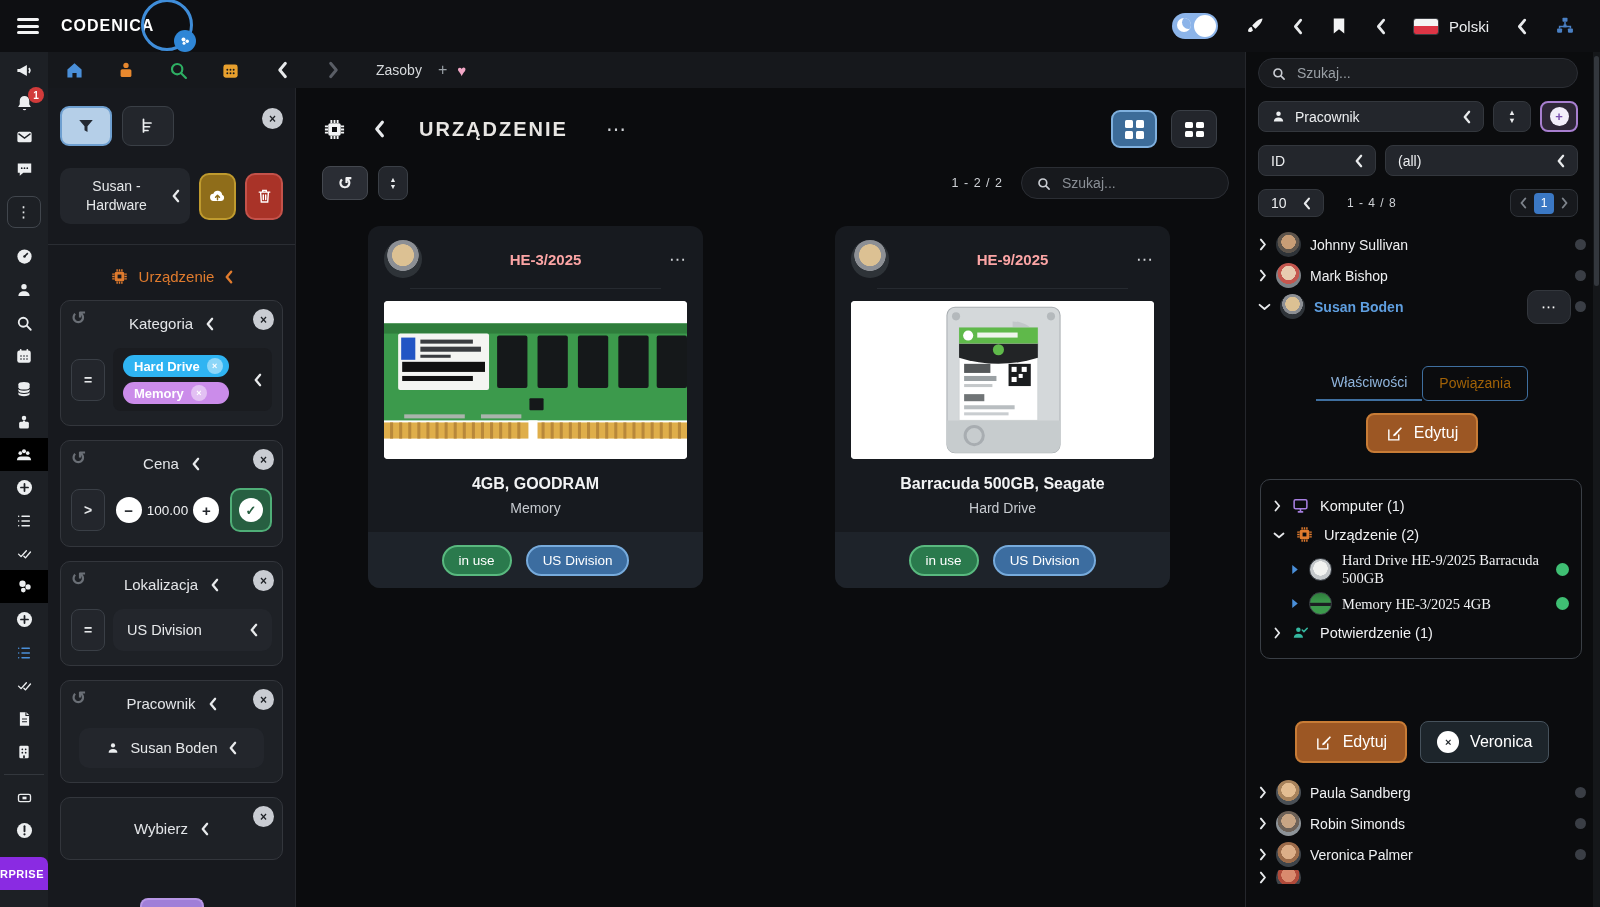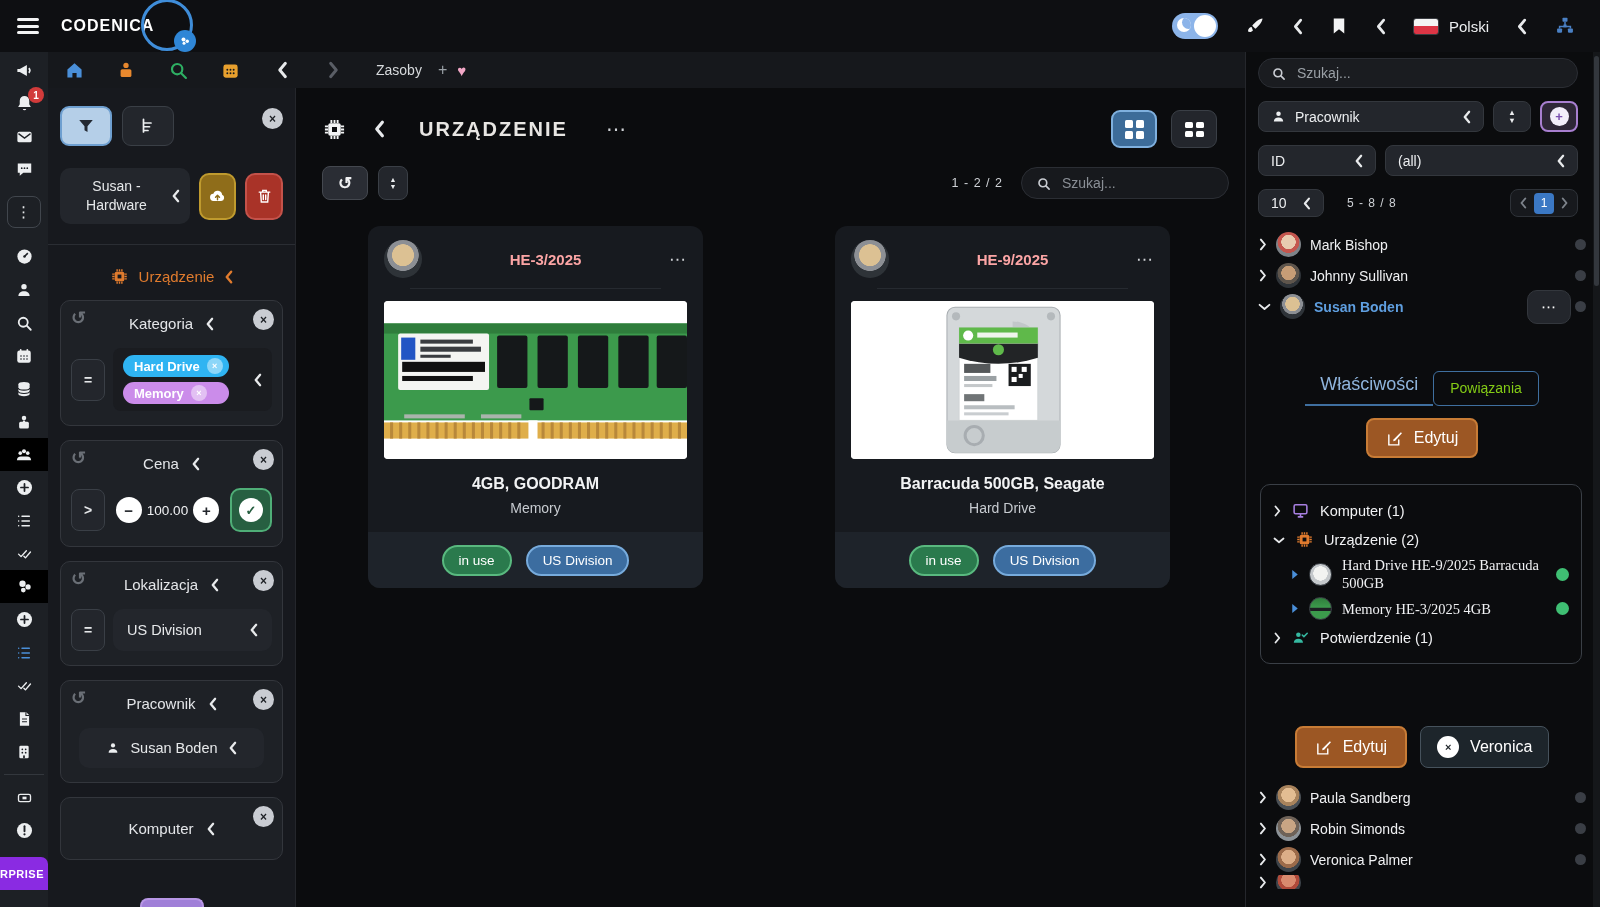--- a/index.html
+++ b/index.html
@@ -136,22 +136,22 @@
   .pager .chev{color:#7d838b;}
   .page-cur{width:20px;height:21px;border-radius:4px;background:#3b78c4;color:#fff;font-size:12px;display:flex;align-items:center;justify-content:center;}
   .emp{display:flex;align-items:center;gap:9px;height:31px;margin-top:0;color:#f0f1f3;font-size:14px;cursor:pointer;position:relative;}
   .emplist{margin-top:12px;}
   .emp .avatar{width:25px;height:25px;}
   .emp .dot{margin-left:auto;width:11px;height:11px;border-radius:50%;background:#3a3e45;}
   .emp.sel .name{color:#5f9fe0;font-weight:bold;}
   .emp .kebtn{margin-left:auto;width:44px;height:34px;border-radius:10px;background:#23262c;border:1px solid #33373d;color:#fff;font-size:15px;letter-spacing:1px;display:flex;align-items:center;justify-content:center;cursor:pointer;}
   .emp .dot2{width:11px;height:11px;border-radius:50%;background:#3a3e45;margin-left:-5px;}
   .sb-tabs{display:flex;justify-content:center;margin-top:44px;align-items:flex-end;}
-  .tab-a{color:#8fb4dc;font-size:18px;padding:8px 15px 9px 15px;border-bottom:2px solid #3f6f9f;cursor:pointer;}
-  .tab-b{color:#84cc16;font-size:14px;padding:8px 16px 9px 16px;border:1.5px solid #3f6f9f;border-radius:6px;cursor:pointer;}
+  .tab-a{color:#8fb4dc;font-size:14px;padding:8px 15px 9px 15px;border-bottom:2px solid #3f6f9f;cursor:pointer;}
+  .tab-b{color:#a16207;font-size:14px;padding:8px 16px 9px 16px;border:1.5px solid #3f6f9f;border-radius:6px;cursor:pointer;}
   .btn-edit{display:flex;align-items:center;gap:11px;background:#9c5724;border:2px solid #c87c36;border-radius:8px;color:#fff;font-size:16px;padding:9px 18px;cursor:pointer;}
   .sb-editwrap{display:flex;justify-content:center;margin-top:12px;}
   .treebox{margin:26px 4px 0 2px;border:1px solid #3a3f46;border-radius:10px;padding:11px 12px;}
   .trow{display:flex;align-items:center;gap:10px;min-height:29px;font-size:14.5px;color:#f0f1f3;cursor:pointer;}
   .trow .chevr{color:#e6e8ea;}
   .trow.child{margin-left:18px;font-family:Liberation Serif, serif;}
   .trow .lbl{line-height:18px;padding:2px 0;}
   .gdot{margin-left:auto;width:13px;height:13px;border-radius:50%;background:#3fbf73;flex:none;}
   .thumb{width:23px;height:23px;border-radius:50%;flex:none;border:1px solid #3c4147;}
   .thumb-hdd{background:radial-gradient(circle at 50% 45%,#f2f3f1 0 45%,#c4c8cb 47% 70%,#9aa0a4 72%);}
@@ -603,21 +603,21 @@
         <svg width="9" height="14" viewBox="0 0 10 16" fill="none" stroke="currentColor" stroke-width="2.6" stroke-linecap="round" stroke-linejoin="round">
             <path d="M8 2 3 8l5 6"></path>
           </svg>
       </span>
     </div>
   </div>
 
   <div class="fcard" style="padding-bottom:22px;">
     <span class="xcirc">×</span>
     <div class="title" style="margin-top:10px;">
-      <span>Komputer</span>
+      <span>Wybierz</span>
       <span class="ico chev">
         <svg width="9" height="14" viewBox="0 0 10 16" fill="none" stroke="currentColor" stroke-width="2.6" stroke-linecap="round" stroke-linejoin="round">
             <path d="M8 2 3 8l5 6"></path>
           </svg>
       </span>
     </div>
   </div>
 
   <div class="purple-peek"></div>
 </aside>
@@ -861,21 +861,21 @@
 
   <div class="rp-row">
     <div class="rp-dd dd-size" style="gap:10px;">
       <span>10</span>
       <span class="ico chev">
         <svg width="9" height="13" viewBox="0 0 10 16" fill="none" stroke="currentColor" stroke-width="2.6" stroke-linecap="round" stroke-linejoin="round">
             <path d="M8 2 3 8l5 6"></path>
           </svg>
       </span>
     </div>
-    <span class="rp-range">5 - 8 / 8</span>
+    <span class="rp-range">1 - 4 / 8</span>
     <div class="pager">
       <span class="ico chev">
         <svg width="8" height="12" viewBox="0 0 10 16" fill="none" stroke="currentColor" stroke-width="2.6" stroke-linecap="round" stroke-linejoin="round">
             <path d="M8 2 3 8l5 6"></path>
           </svg>
       </span>
       <span class="page-cur">1</span>
       <span class="ico chev">
         <svg width="8" height="12" viewBox="0 0 10 16" fill="none" stroke="currentColor" stroke-width="2.6" stroke-linecap="round" stroke-linejoin="round">
             <path d="M2 2l5 6-5 6"></path>
@@ -884,32 +884,32 @@
     </div>
   </div>
 
   <div class="emplist">
     <div class="emp">
       <span class="ico chev">
         <svg width="9" height="13" viewBox="0 0 10 16" fill="none" stroke="currentColor" stroke-width="2.4" stroke-linecap="round" stroke-linejoin="round">
             <path d="M3 2l5 6-5 6"></path>
           </svg>
       </span>
+      <span class="avatar" style="background:radial-gradient(circle at 50% 40%,#c79d76 0 36%,#5e554c 38% 55%,#2e3338 57%);"></span>
+      <span class="name">Johnny Sullivan</span>
+      <span class="dot"></span>
+    </div>
+    <div class="emp">
+      <span class="ico chev">
+        <svg width="9" height="13" viewBox="0 0 10 16" fill="none" stroke="currentColor" stroke-width="2.4" stroke-linecap="round" stroke-linejoin="round">
+            <path d="M3 2l5 6-5 6"></path>
+          </svg>
+      </span>
       <span class="avatar" style="background:radial-gradient(circle at 50% 40%,#e8cbb0 0 36%,#c4564e 38% 55%,#7d8388 57%);"></span>
       <span class="name">Mark Bishop</span>
-      <span class="dot"></span>
-    </div>
-    <div class="emp">
-      <span class="ico chev">
-        <svg width="9" height="13" viewBox="0 0 10 16" fill="none" stroke="currentColor" stroke-width="2.4" stroke-linecap="round" stroke-linejoin="round">
-            <path d="M3 2l5 6-5 6"></path>
-          </svg>
-      </span>
-      <span class="avatar" style="background:radial-gradient(circle at 50% 40%,#c79d76 0 36%,#5e554c 38% 55%,#2e3338 57%);"></span>
-      <span class="name">Johnny Sullivan</span>
       <span class="dot"></span>
     </div>
     <div class="emp sel">
       <span class="ico chev">
         <svg width="13" height="9" viewBox="0 0 16 10" fill="none" stroke="currentColor" stroke-width="2.4" stroke-linecap="round" stroke-linejoin="round">
             <path d="M2 3l6 5 6-5"></path>
           </svg>
       </span>
       <span class="avatar"></span>
       <span class="name">Susan Boden</span>

